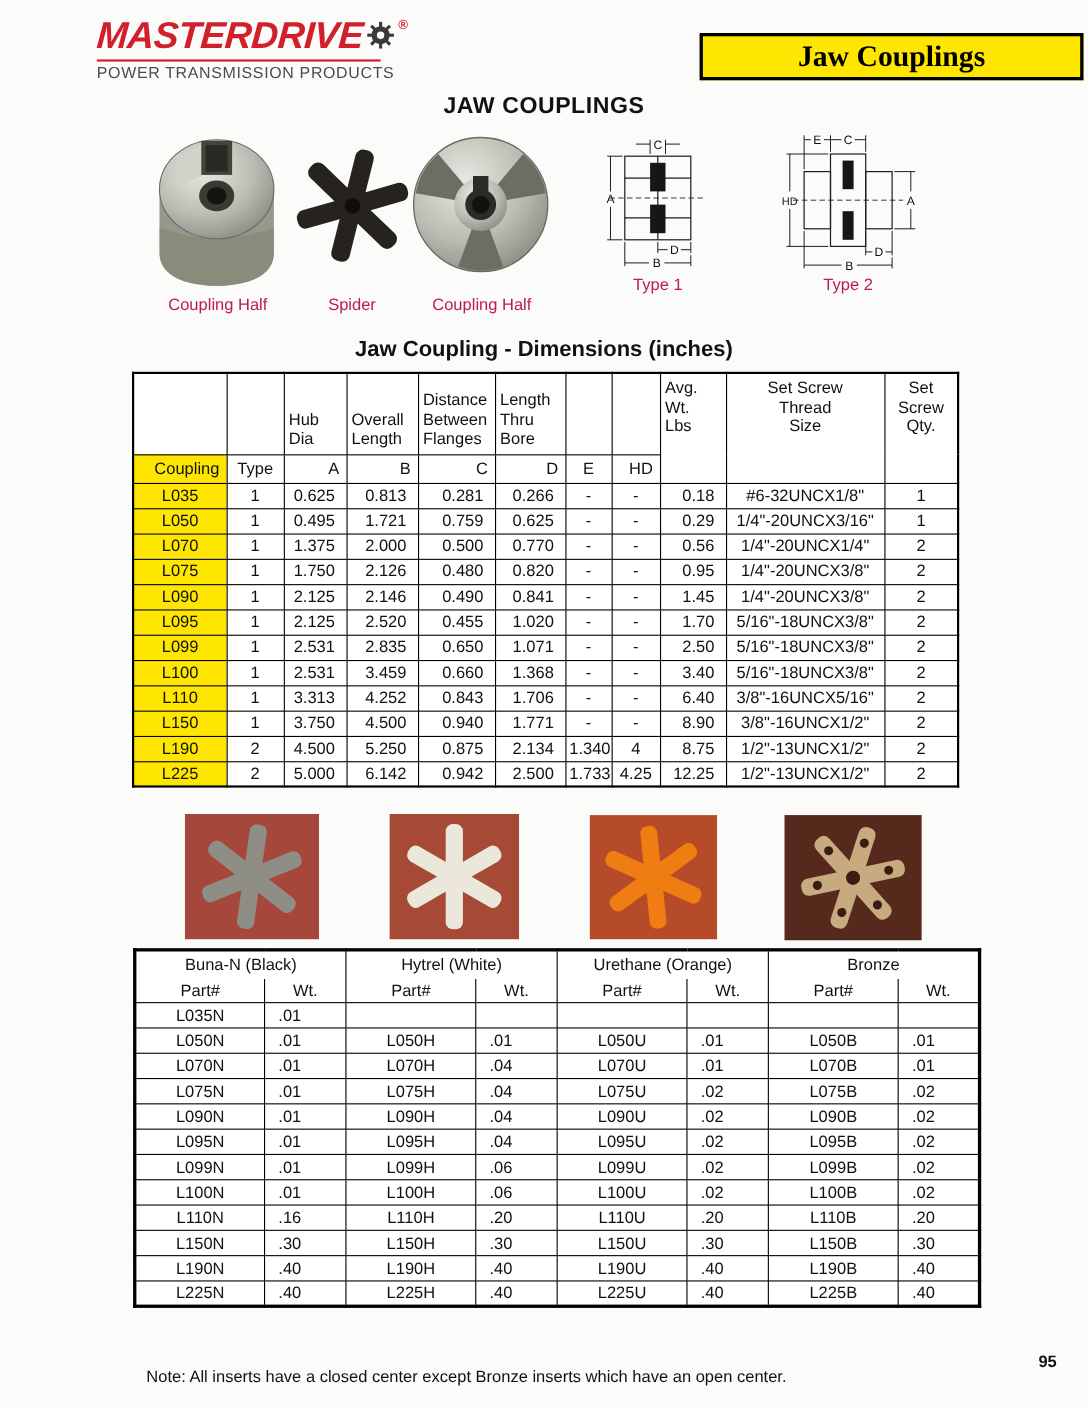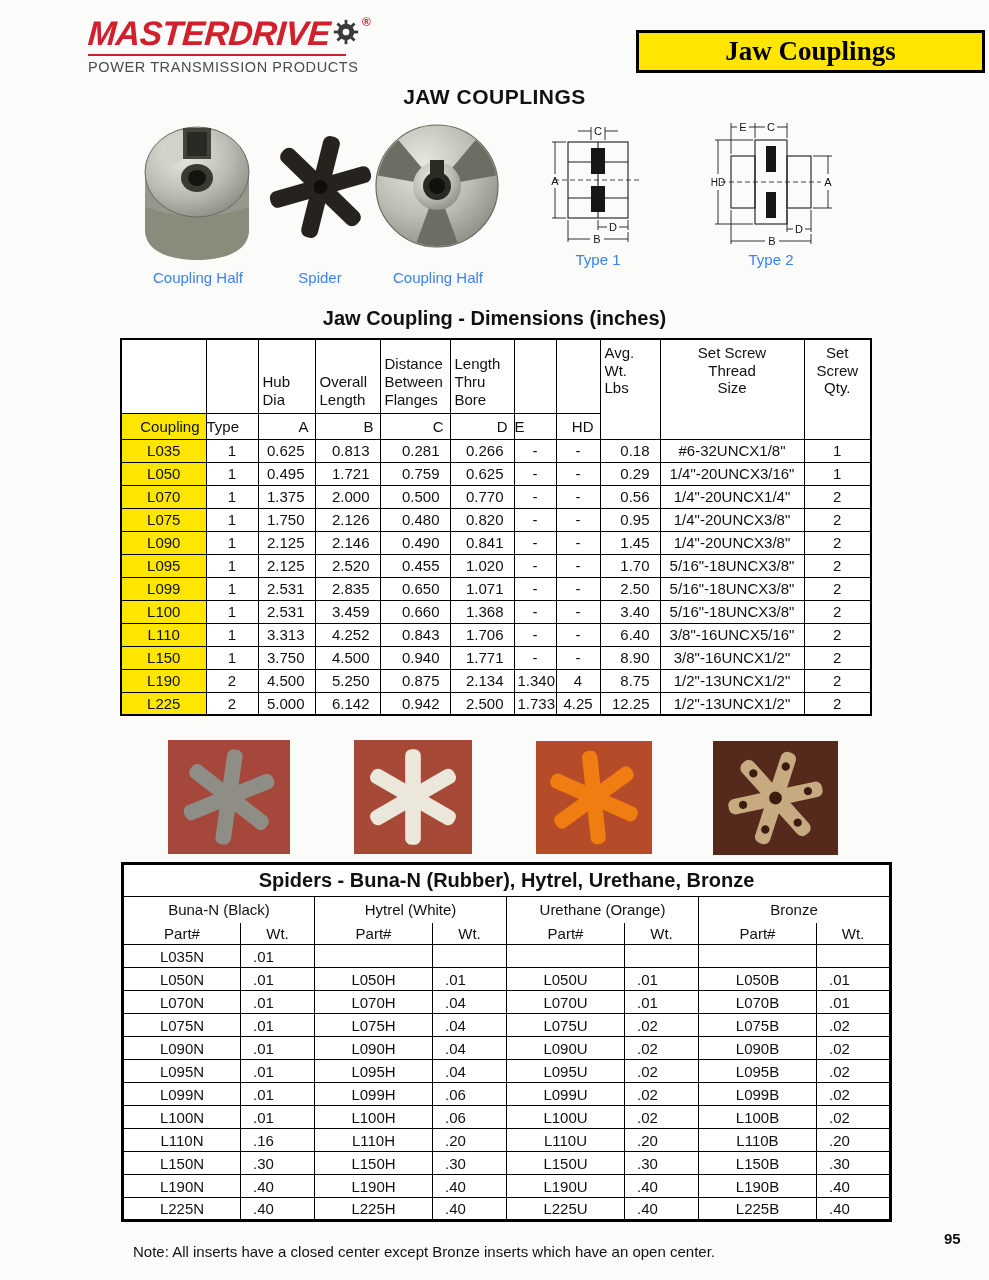--- a/index.html
+++ b/index.html
@@ -16,30 +16,30 @@
   .gear { margin-top:3px; }
   .reg { font-size:12px; color:var(--red); font-weight:bold; line-height:1; }
   .logo-rule { height:2px; background:var(--red); width:258px; margin:4px 0 3px; }
   .logo-sub { font-size:14.5px; font-weight:normal; color:#4c4c4c; letter-spacing:0.6px; }
   
   .badge { position:absolute; left:636px; top:30px; width:349px; height:43px; background:var(--yellow); border:3px solid #000; display:flex; align-items:center; justify-content:center; }
   .badge span { font-family:"Liberation Serif", serif; font-size:27px; font-weight:bold; color:#000; }
   .h1 { position:absolute; top:85px; left:0; width:100%; text-align:center; font-size:21px; font-weight:bold; letter-spacing:0.5px; }
   .h2 { position:absolute; top:307px; left:0; width:100%; text-align:center; font-size:20px; font-weight:bold; }
   .fig { position:absolute; }
-  .figlabel { position:absolute; text-align:center; font-size:15px; color:#3b82f6; }
+  .figlabel { position:absolute; text-align:center; font-size:15px; color:#be185d; }
   
   table { border-collapse:collapse; table-layout:fixed; }
   .dims { position:absolute; left:120px; top:338px; width:750px; border:2px solid #000; background:#fff; }
   .dims th, .dims td { border:1px solid #000; font-size:15px; font-weight:normal; }
   .dims tr.toprow th { height:74px; vertical-align:bottom; text-align:left; padding:3px 4px 4px; }
   .dims tr.toprow th.span2 { vertical-align:top; padding-top:4px;margin-left:39px; }
   .dims tr.toprow th.ctr { text-align:center; }
   .dims tr.letters th { height:26px; text-align:right; padding:2px 6px; }
-  .dims tr.letters th.c { text-align:left; padding:0; }
+  .dims tr.letters th.c { text-align:center; padding:0; }
   .dims tbody td { height:23px; text-align:center; padding:0 3px; }
   .dims tbody td.num { text-align:right; padding-right:10px; }
   .pre { white-space:pre-line; line-height:1.18; }
   .yellow { background:var(--yellow); }
   .sp { position:absolute; }
   .spiders { position:absolute; left:121px; top:862px; width:768px; border:3px solid #000; background:#fff; }
   .spiders th, .spiders td { border:1px solid #000; font-size:15px; }
   .spiders th.title { height:33px; font-size:20px; font-weight:bold; text-align:center; }
   .spiders tr.groups th { height:26px; font-weight:normal; border-bottom:none; text-align:center; }
   .spiders tr.subs th { height:22px; font-weight:normal; border-top:none; text-align:center; }
@@ -471,23 +471,20 @@
     <col style="width:118px">
       <col style="width:74px">
       <col style="width:118px">
       <col style="width:74px">
     <col style="width:118px">
       <col style="width:74px">
       <col style="width:118px">
       <col style="width:74px">
   </colgroup>
   <thead>
-    <tr>
-      <th class="title" colspan="8">Spiders - Buna-N (Rubber), Hytrel, Urethane, Bronze</th>
-    </tr>
     <tr class="groups">
       <th colspan="2">Buna-N (Black)</th>
       <th colspan="2">Hytrel (White)</th>
       <th colspan="2">Urethane (Orange)</th>
       <th colspan="2">Bronze</th>
     </tr>
     <tr class="subs">
       <th>Part#</th>
       <th>Wt.</th>
       <th>Part#</th>

